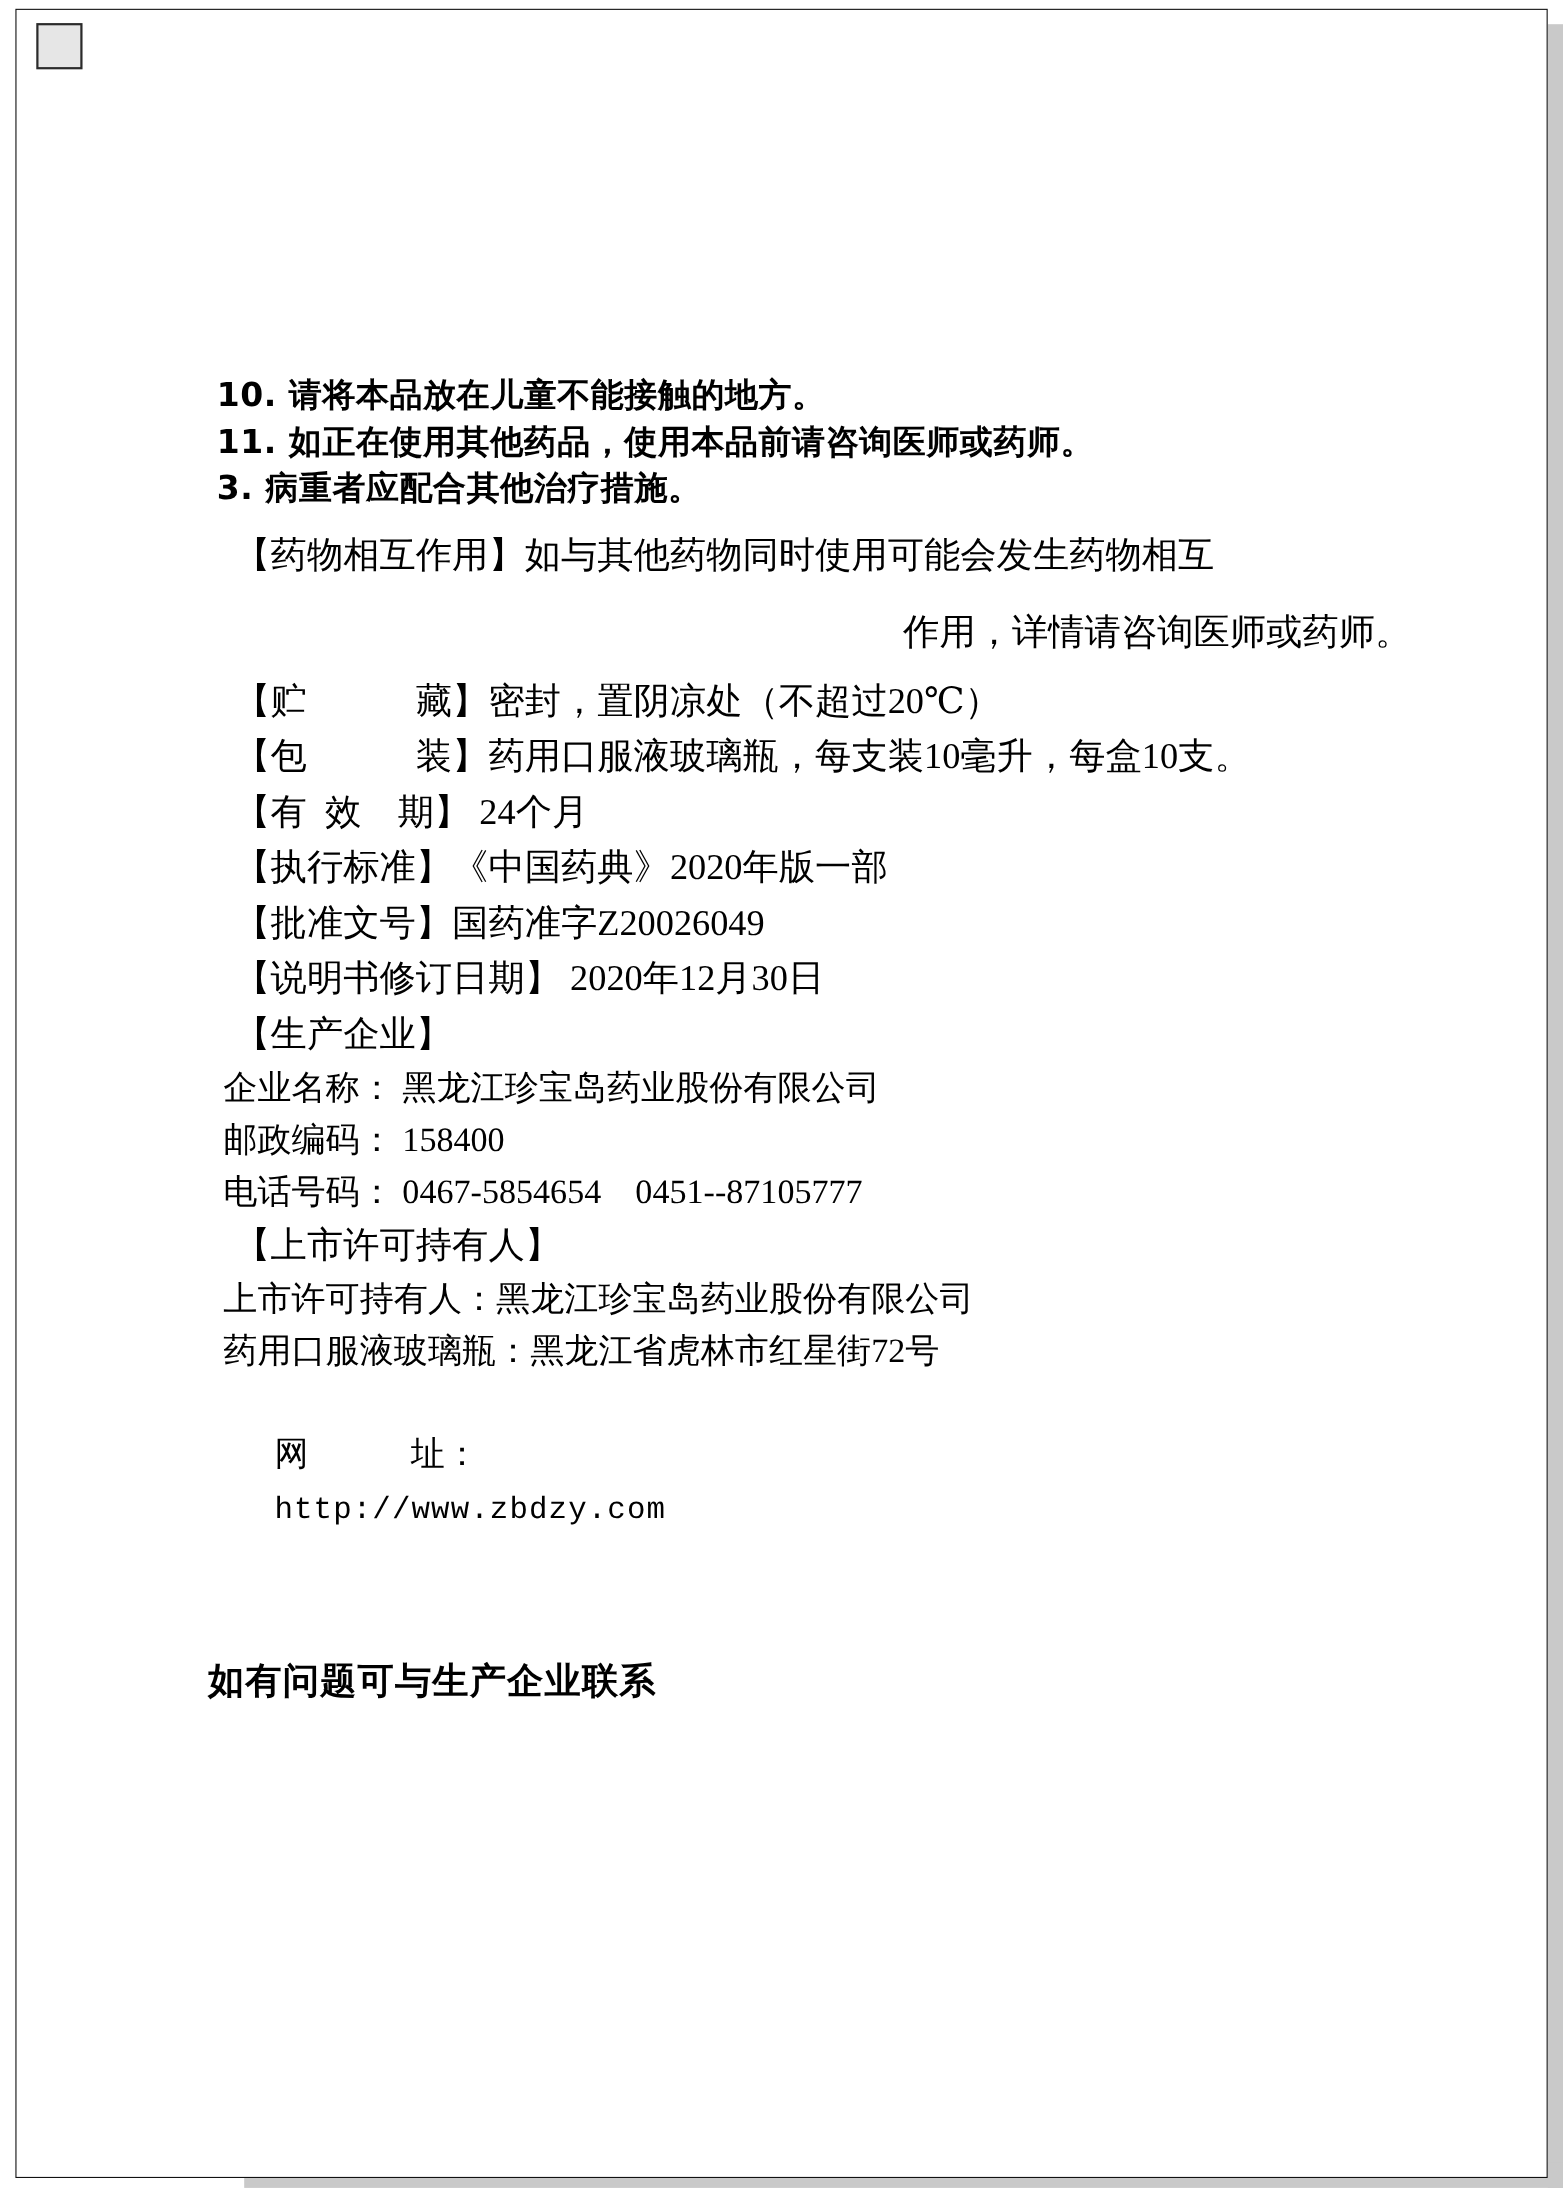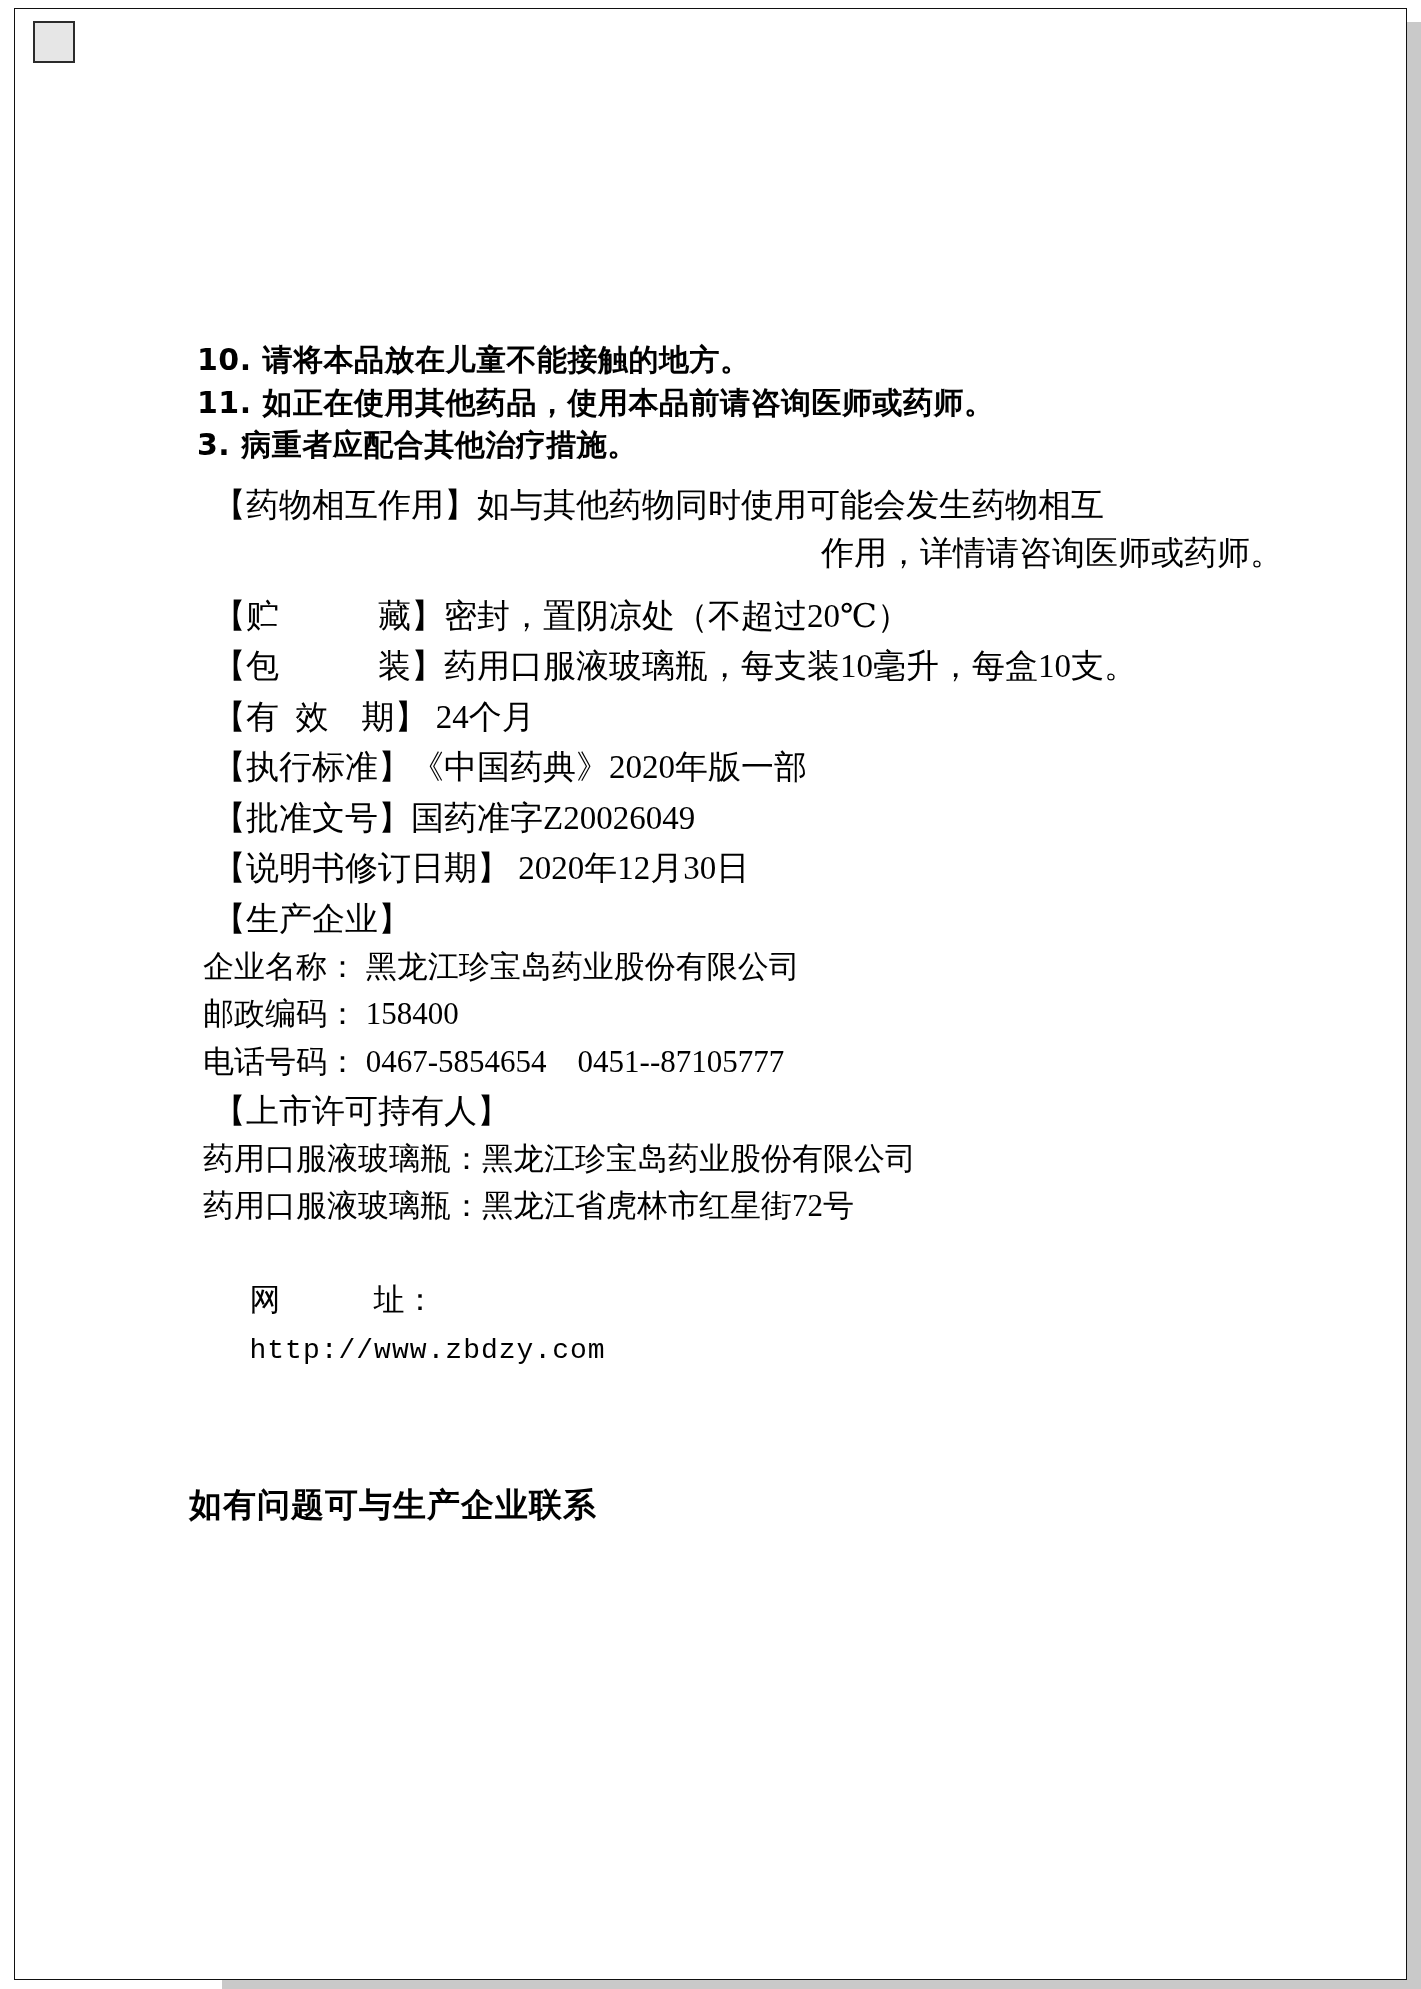--- a/index.html
+++ b/index.html
@@ -79,20 +79,21 @@
     white-space: pre-wrap;
     margin-top: 2px;
     margin-left: 38px;
   }
   .sec-indent {
     font-size: 33px;
     line-height: 1.47;
     white-space: pre-wrap;
     text-align: right;
     padding-right: 12px;
+    margin-top: 22px;
   }
   .sub {
     font-size: 31px;
     line-height: 1.52;
     white-space: pre-wrap;
     padding-left: 28px;
   }
   .mono {
     font-family: "Liberation Mono", "DejaVu Sans Mono", monospace;
     font-size: 28px;
@@ -139,21 +140,21 @@
     <div class="sec">【批准文号】国药准字Z20026049</div>
     <div class="sec">【说明书修订日期】 2020年12月30日</div>
 
     <div class="sec">【生产企业】</div>
 
     <div class="sub">企业名称： 黑龙江珍宝岛药业股份有限公司</div>
     <div class="sub">邮政编码： 158400</div>
     <div class="sub">电话号码： 0467-5854654    0451--87105777</div>
 
     <div class="sec">【上市许可持有人】</div>
-    <div class="sub">药用口服液玻璃瓶：黑龙江珍宝岛药业股份有限公司</div>
+    <div class="sub">上市许可持有人：黑龙江珍宝岛药业股份有限公司</div>
     <div class="sub">药用口服液玻璃瓶：黑龙江省虎林市红星街72号</div>
 
     <div class="sub">
       <span>网　　　址：</span>
       <span class="mono">http://www.zbdzy.com</span>
     </div>
 
     <div class="spacer-lg"></div>
 
     <div class="footer-note">如有问题可与生产企业联系</div>

